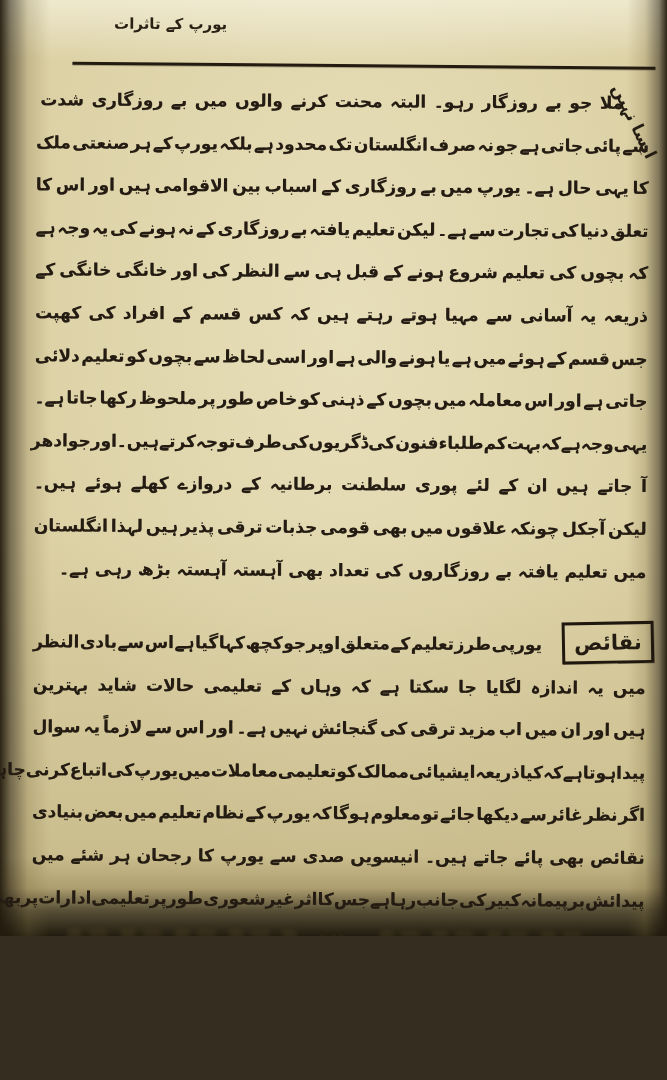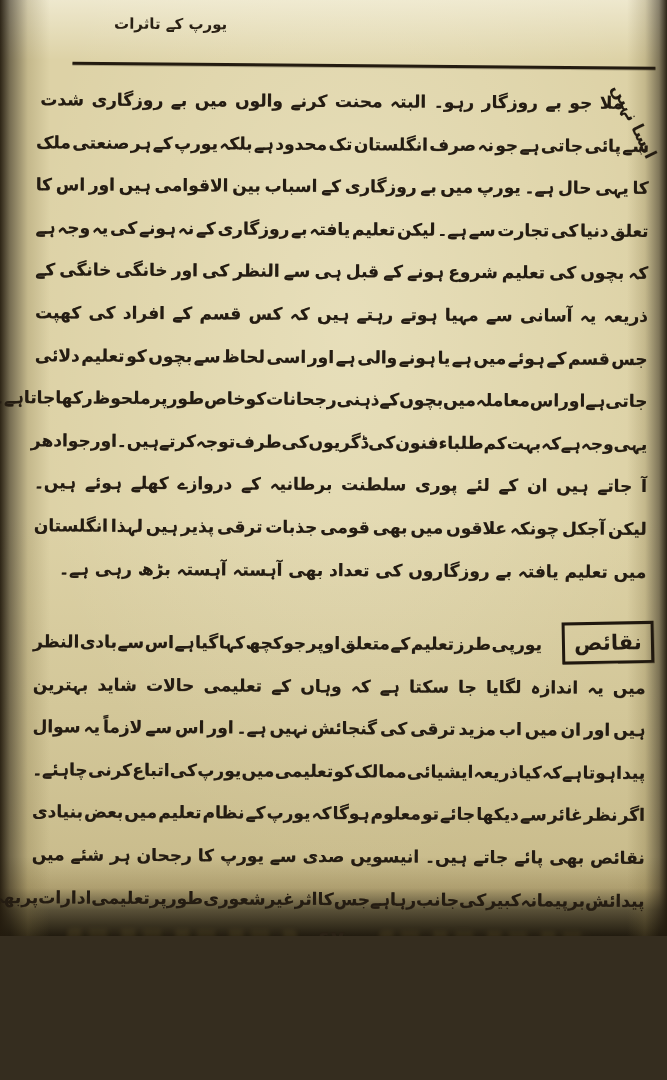--- a/index.html
+++ b/index.html
@@ -233,21 +233,20 @@
       <div class="text-line justified">
           <span>جاتی</span>
           <span>ہے</span>
           <span>اور</span>
           <span>اس</span>
           <span>معاملہ</span>
           <span>میں</span>
           <span>بچوں</span>
           <span>کے</span>
           <span>ذہنی</span>
-          <span>رجحانات</span>
           <span>کو</span>
           <span>خاص</span>
           <span>طور</span>
           <span>پر</span>
           <span>ملحوظ</span>
           <span>رکھا</span>
           <span>جاتا</span>
           <span>ہے۔</span>
         </div>
       <div class="text-line justified">
@@ -365,20 +364,21 @@
           <span>پیدا</span>
           <span>ہوتا</span>
           <span>ہے</span>
           <span>کہ</span>
           <span>کیا</span>
           <span>ذریعہ</span>
           <span>ایشیائی</span>
           <span>ممالک</span>
           <span>کو</span>
           <span>تعلیمی</span>
+          <span>معاملات</span>
           <span>میں</span>
           <span>یورپ</span>
           <span>کی</span>
           <span>اتباع</span>
           <span>کرنی</span>
           <span>چاہئے۔</span>
         </div>
       <div class="text-line justified">
           <span>اگر</span>
           <span>نظر</span>

